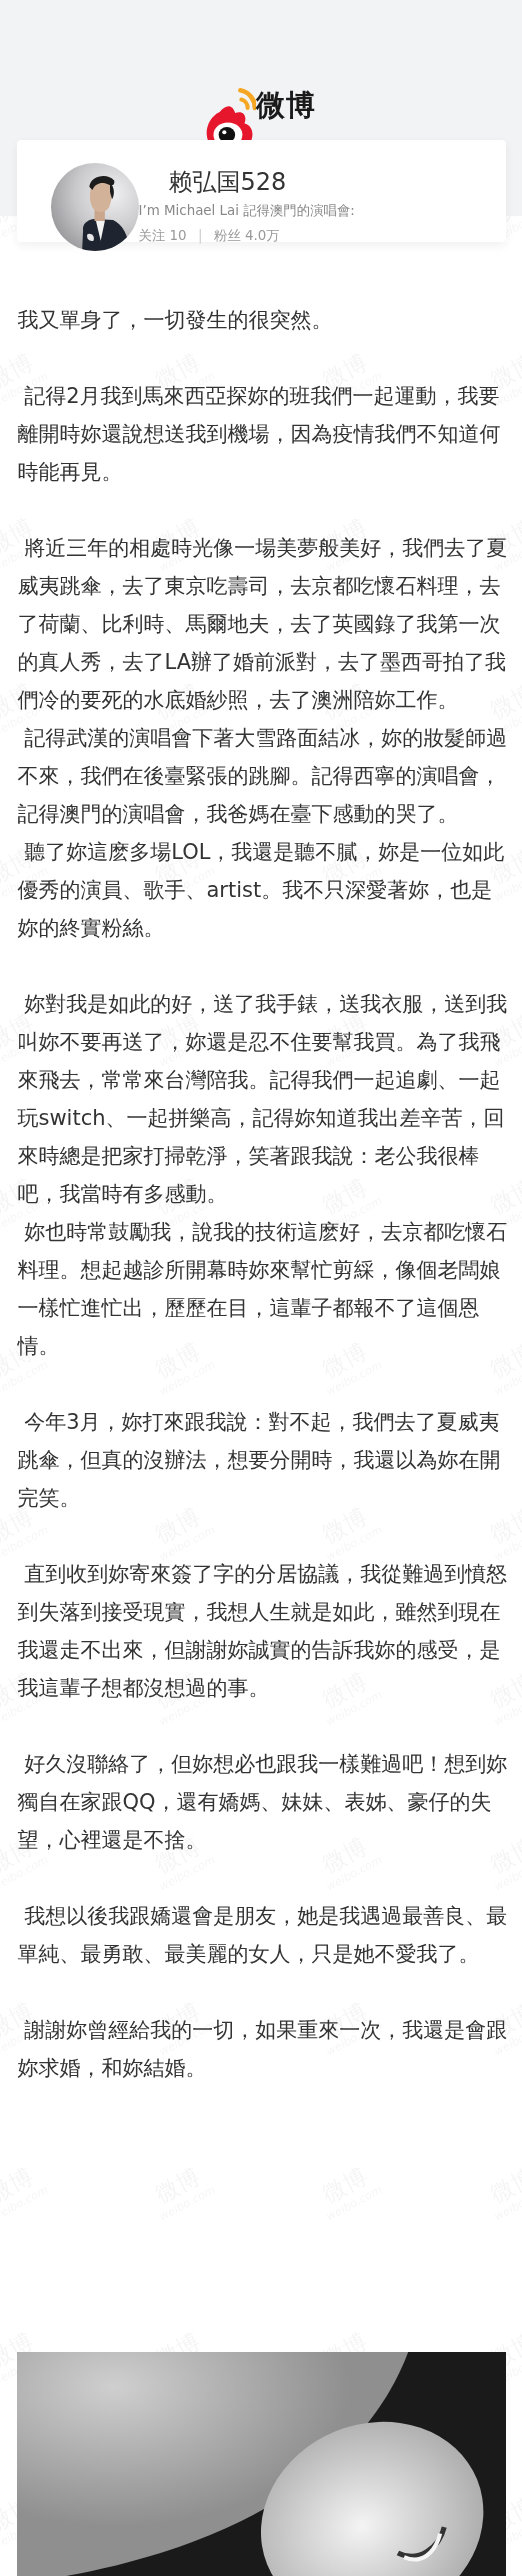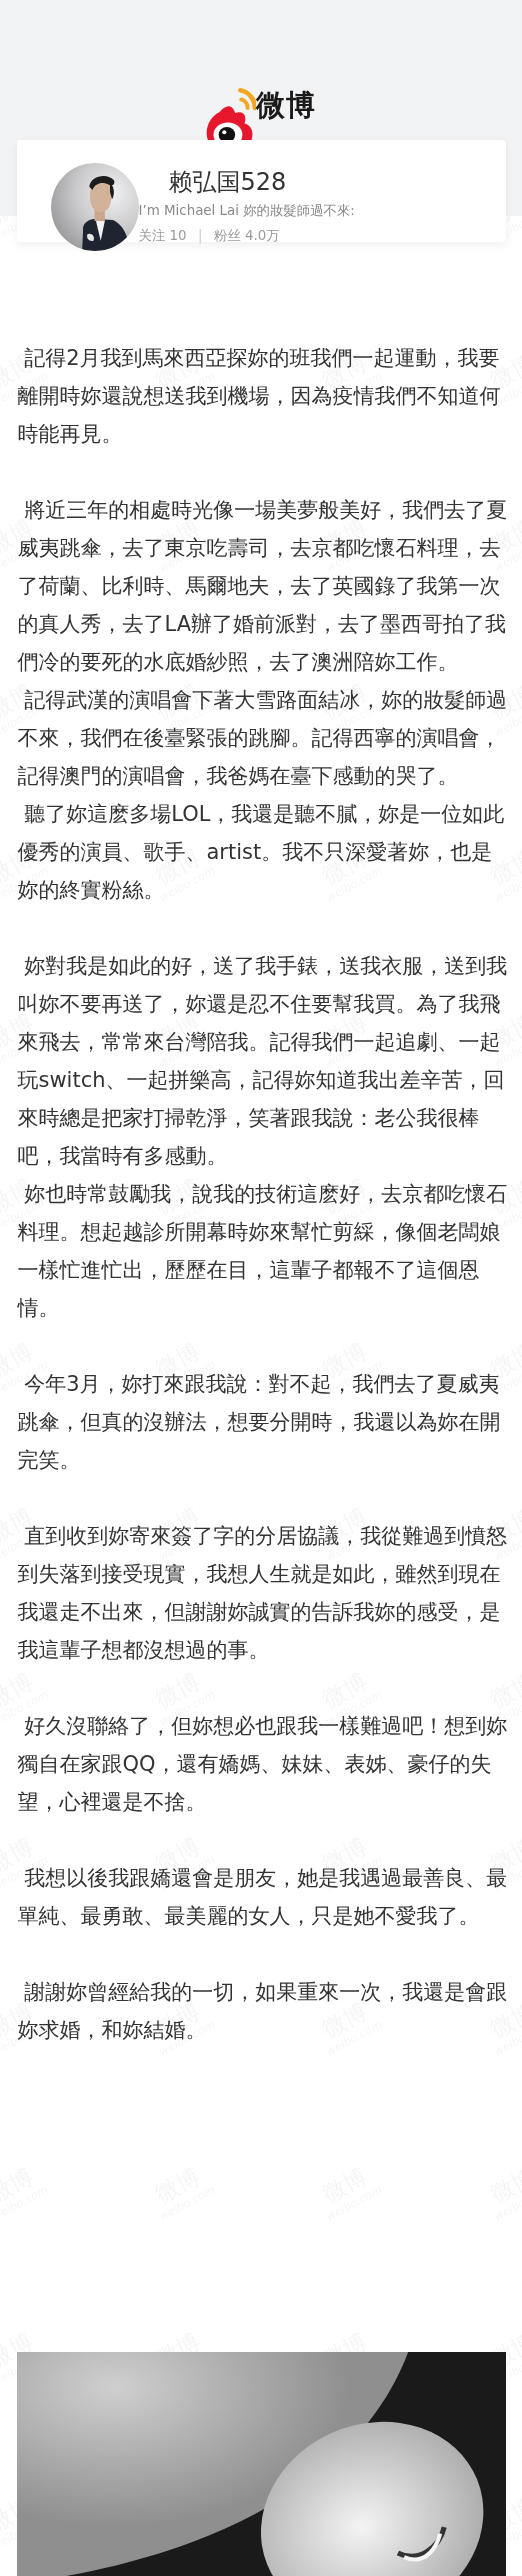--- a/index.html
+++ b/index.html
@@ -167,31 +167,32 @@
       <path d="M60 170 L62 130 C 60 118, 70 110, 82 108 L 120 110 C 138 118, 150 140, 152 170 Z" fill="#1f2530"></path>
       <path d="M86 108 L 96 150 L 104 112 Z" fill="#f2f2f2"></path>
       <path d="M70 138 C 76 134, 86 140, 82 150 C 76 152, 68 148, 70 138 Z" fill="#e8e8e8"></path>
       <rect x="84" y="86" width="20" height="26" fill="#c9a68c"></rect>
       <path d="M78 46 C 80 30, 104 24, 116 36 C 122 48, 118 70, 112 86 C 104 98, 88 98, 80 86 C 74 74, 74 58, 78 46 Z" fill="#d2b298"></path>
       <path d="M74 46 C 76 24, 110 18, 122 34 C 124 42, 118 46, 112 42 C 100 36, 86 38, 80 52 Z" fill="#1c1c1c"></path>
       <path d="M114 40 C 122 44, 124 60, 118 70 L 114 56 Z" fill="#1c1c1c"></path>
     </svg>
   </div>
   <div class="profile-name">赖弘国528</div>
-  <div class="profile-bio">I’m Michael Lai  妳的妝髮師過不來:</div>
+  <div class="profile-bio">I’m Michael Lai  記得澳門的演唱會:</div>
   <div class="profile-stats">
     <span>关注</span>
     <span>10</span>
     <span class="sep">|</span>
     <span>粉丝</span>
     <span>4.0万</span>
   </div>
 </div>
 
 <div class="content">
+  <p>我又單身了，一切發生的很突然。</p>
   <p class="gap"> 記得2月我到馬來西亞探妳的班我們一起運動，我要離開時妳還說想送我到機場，因為疫情我們不知道何時能再見。</p>
   <p class="gap"> 將近三年的相處時光像一場美夢般美好，我們去了夏威夷跳傘，去了東京吃壽司，去京都吃懷石料理，去了荷蘭、比利時、馬爾地夫，去了英國錄了我第一次的真人秀，去了LA辦了婚前派對，去了墨西哥拍了我們冷的要死的水底婚紗照，去了澳洲陪妳工作。</p>
   <p> 記得武漢的演唱會下著大雪路面結冰，妳的妝髮師過不來，我們在後臺緊張的跳腳。記得西寧的演唱會，記得澳門的演唱會，我爸媽在臺下感動的哭了。</p>
   <p> 聽了妳這麽多場LOL，我還是聽不膩，妳是一位如此優秀的演員、歌手、artist。我不只深愛著妳，也是妳的終實粉絲。</p>
   <p class="gap"> 妳對我是如此的好，送了我手錶，送我衣服，送到我叫妳不要再送了，妳還是忍不住要幫我買。為了我飛來飛去，常常來台灣陪我。記得我們一起追劇、一起玩switch、一起拼樂高，記得妳知道我出差辛苦，回來時總是把家打掃乾淨，笑著跟我說：老公我很棒吧，我當時有多感動。</p>
   <p> 妳也時常鼓勵我，說我的技術這麽好，去京都吃懷石料理。想起越診所開幕時妳來幫忙剪綵，像個老闆娘一樣忙進忙出，歷歷在目，這輩子都報不了這個恩情。</p>
   <p class="gap"> 今年3月，妳打來跟我說：對不起，我們去了夏威夷跳傘，但真的沒辦法，想要分開時，我還以為妳在開完笑。</p>
   <p class="gap"> 直到收到妳寄來簽了字的分居協議，我從難過到憤怒到失落到接受現實，我想人生就是如此，雖然到現在我還走不出來，但謝謝妳誠實的告訴我妳的感受，是我這輩子想都沒想過的事。</p>
   <p class="gap"> 好久沒聯絡了，但妳想必也跟我一樣難過吧！想到妳獨自在家跟QQ，還有嬌媽、妹妹、表姊、豪仔的失望，心裡還是不捨。</p>
   <p class="gap"> 我想以後我跟嬌還會是朋友，她是我遇過最善良、最單純、最勇敢、最美麗的女人，只是她不愛我了。</p>

